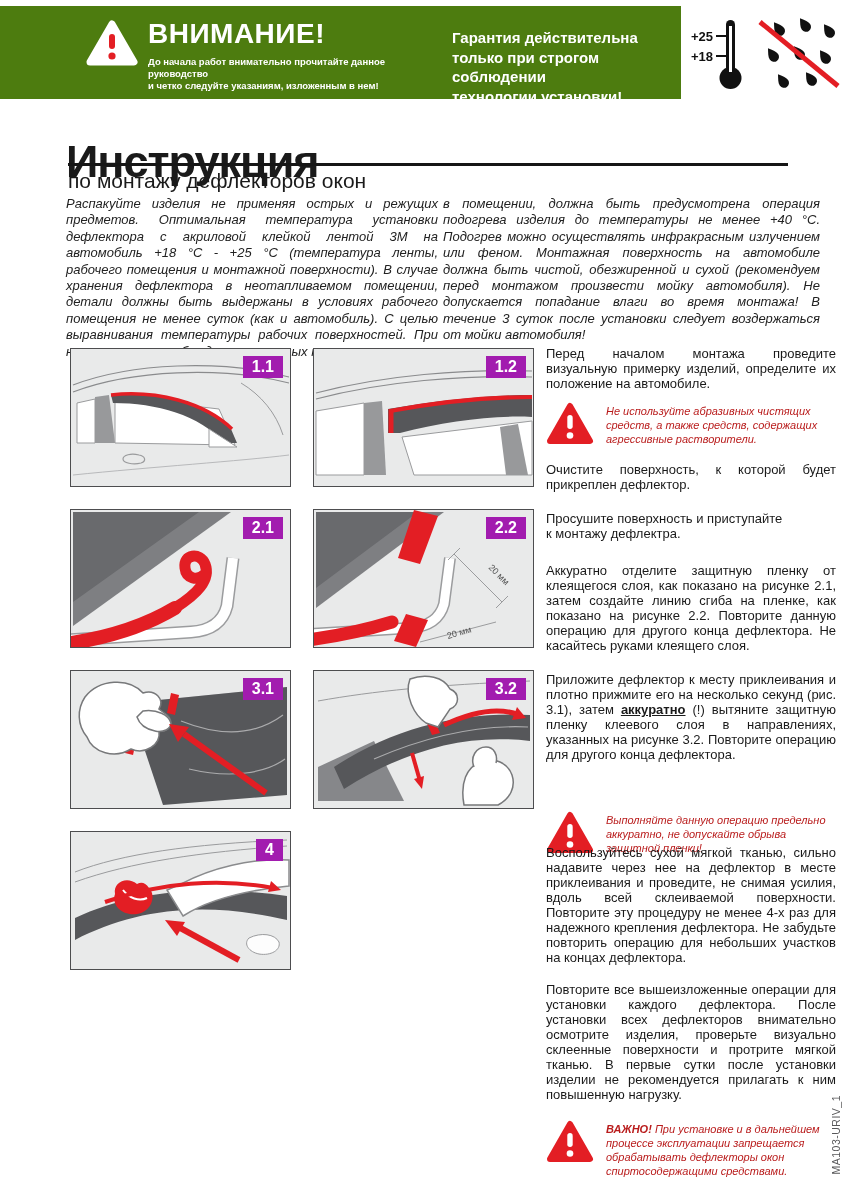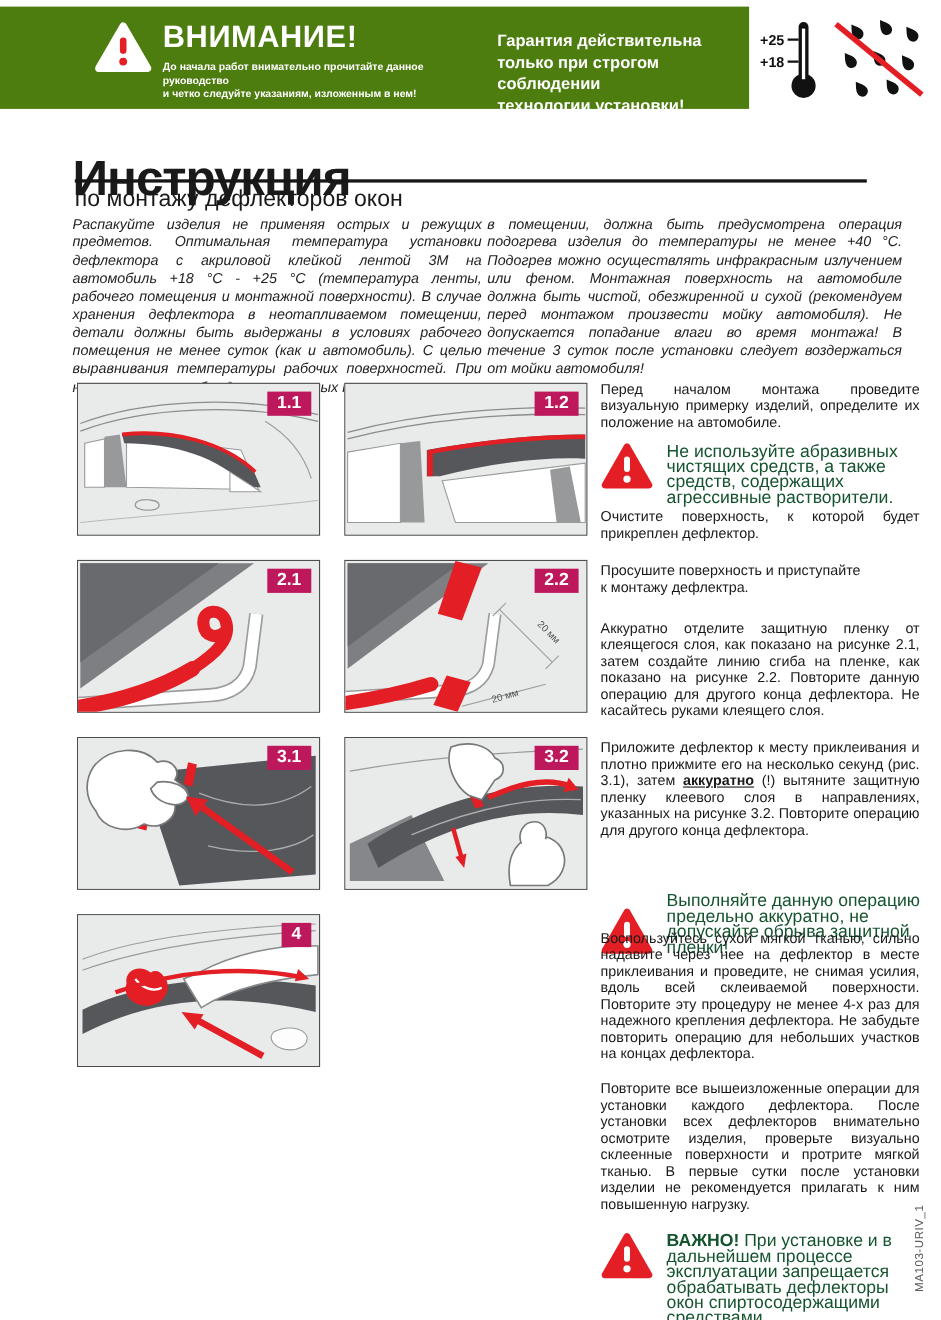--- a/index.html
+++ b/index.html
@@ -19,27 +19,27 @@
   .main-title{position:absolute;left:66px;top:112px;font-size:45px;font-weight:700;letter-spacing:-1px;margin-top:24px;}
   .title-rule{position:absolute;left:68px;top:163px;width:720px;height:3px;background:#161616;}
   .subtitle{position:absolute;left:68px;top:169px;font-size:21px;text-align:right;}
   
   .intro{position:absolute;top:196px;font-size:13px;font-style:italic;line-height:16.4px;text-align:justify;color:#222;}
   .intro.left{left:66px;width:372px;}
   .intro.right{left:443px;width:377px;}
   
   .fig{position:absolute;width:221px;height:139px;background:#e9eaea;border:1px solid #4d4d4f;box-sizing:border-box;}
   .fig svg{display:block;}
-  .fig-badge{position:absolute;top:7px;right:7px;background:#be185d;color:#fff;font-size:16px;font-weight:700;padding:3px 9px;line-height:1;}
+  .fig-badge{position:absolute;top:7px;right:7px;background:#a21caf;color:#fff;font-size:16px;font-weight:700;padding:3px 9px;line-height:1;}
   
   .col{position:absolute;left:546px;width:290px;font-size:13px;line-height:15px;text-align:justify;}
   .col.nojust{text-align:left;}
   .warn-row{position:absolute;left:546px;width:292px;display:flex;align-items:flex-start;}
   .warn-icon{flex:0 0 auto;margin-right:12px;}
-  .warn-text{color:#14532d;font-size:16px;line-height:14px;padding-top:2px;}
+  .warn-text{color:#b91c1c;font-size:11px;line-height:14px;padding-top:2px;font-style:italic;}
   .warn-text b{font-weight:700;}
   .emph{font-weight:700;text-decoration:underline;}
   
   .vcode{position:absolute;left:830px;top:1095px;writing-mode:vertical-rl;transform:rotate(180deg);
          font-size:10.5px;color:#58585a;letter-spacing:.5px;}
   .line2{display:block;}
 </style>
 </head>
 <body>
 

